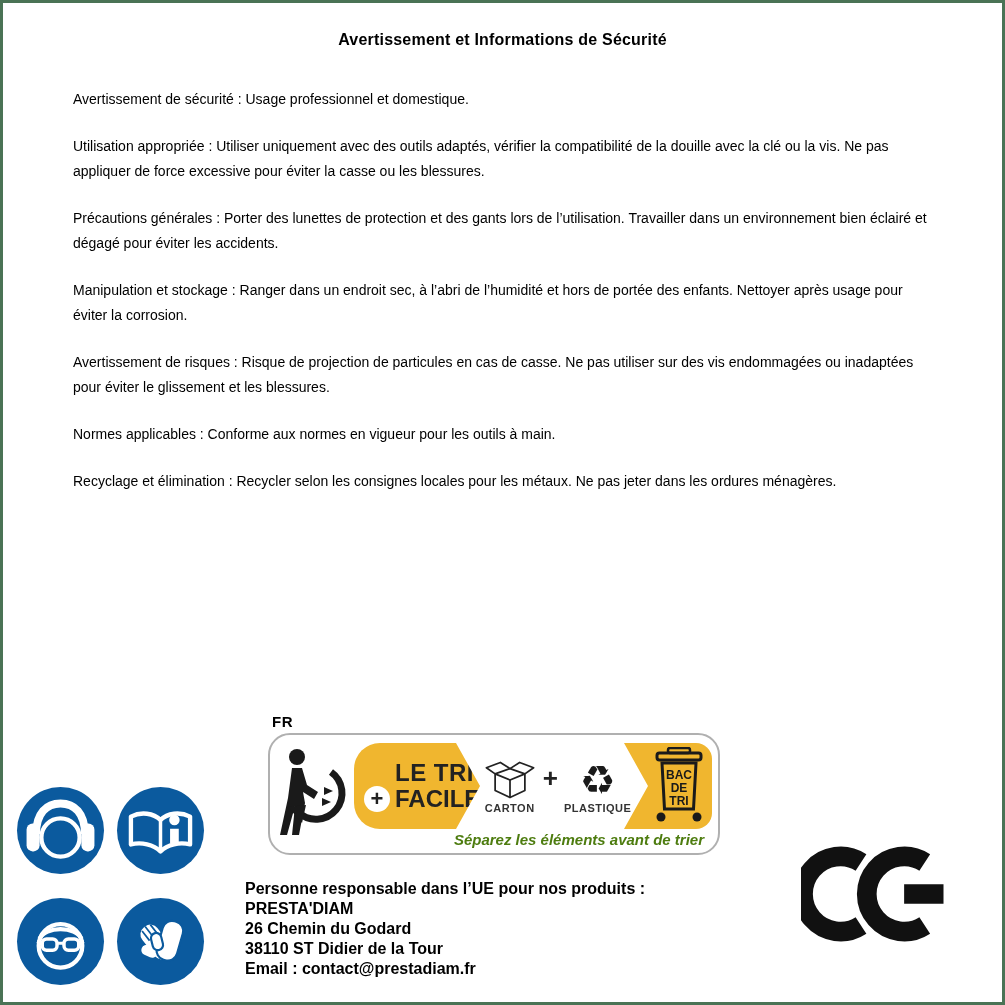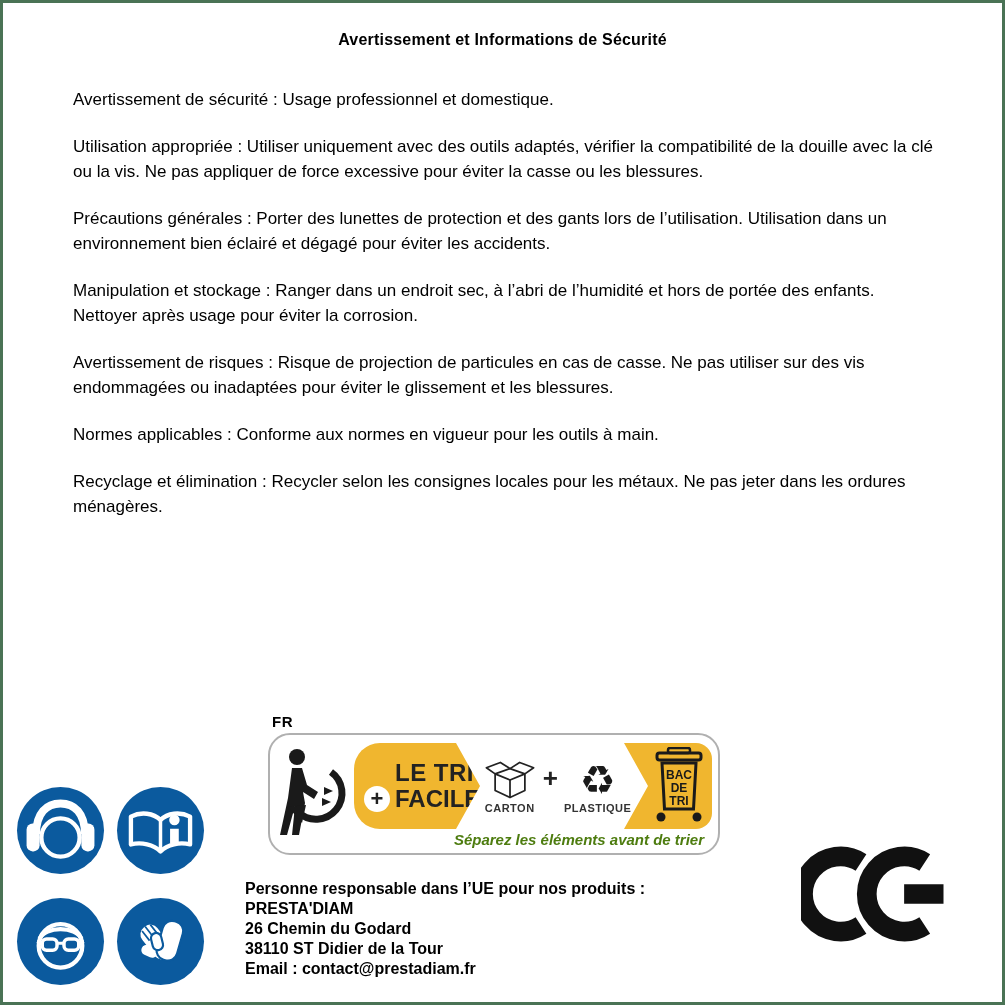--- a/index.html
+++ b/index.html
@@ -5,21 +5,21 @@
   * { margin:0; padding:0; box-sizing:border-box; }
   html,body { background:#fff; }
   .page {
     position:relative; width:1005px; height:1005px; background:#fff;
     border:3px solid #4a7355; overflow:hidden;
     font-family:"Liberation Sans", sans-serif; color:#000;
   }
   .title { position:absolute; top:28px; left:0; width:100%; text-align:center;
            font-size:16px; font-weight:bold; letter-spacing:0.2px; }
   .content { position:absolute; top:84px; left:70px; width:862px; }
-  .content p { font-size:17px; line-height:25px; margin-bottom:22px; }
+  .content p { font-size:14px; line-height:25px; margin-bottom:22px; }
 
   
   .picto-grid { position:absolute; left:14px; top:784px;
     display:grid; grid-template-columns:87px 87px; grid-auto-rows:87px;
     column-gap:13px; row-gap:24px; }
   .picto { width:87px; height:87px; border-radius:50%; background:#0b5a9e;
     display:flex; align-items:center; justify-content:center; overflow:hidden; }
   .picto svg { width:87px; height:87px; }
 
   
@@ -57,21 +57,21 @@
 </head>
 <body>
 
 <div class="page">
 
   <div class="title">Avertissement et Informations de Sécurité</div>
 
   <div class="content">
     <p>Avertissement de sécurité : Usage professionnel et domestique.</p>
     <p>Utilisation appropriée : Utiliser uniquement avec des outils adaptés, vérifier la compatibilité de la douille avec la clé ou la vis. Ne pas appliquer de force excessive pour éviter la casse ou les blessures.</p>
-    <p>Précautions générales : Porter des lunettes de protection et des gants lors de l’utilisation. Utilisation dans un environnement bien éclairé et dégagé pour éviter les accidents.</p>
+    <p>Précautions générales : Porter des lunettes de protection et des gants lors de l’utilisation. Travailler dans un environnement bien éclairé et dégagé pour éviter les accidents.</p>
     <p>Manipulation et stockage : Ranger dans un endroit sec, à l’abri de l’humidité et hors de portée des enfants. Nettoyer après usage pour éviter la corrosion.</p>
     <p>Avertissement de risques : Risque de projection de particules en cas de casse. Ne pas utiliser sur des vis endommagées ou inadaptées pour éviter le glissement et les blessures.</p>
     <p>Normes applicables : Conforme aux normes en vigueur pour les outils à main.</p>
     <p>Recyclage et élimination : Recycler selon les consignes locales pour les métaux. Ne pas jeter dans les ordures ménagères.</p>
   </div>
 
   <div class="picto-grid">
     <div class="picto">
       <svg viewBox="0 0 100 100" aria-hidden="true">
         <path d="M22 54 C22 30 34 19 50 19 C66 19 78 30 78 54" fill="none" stroke="#fff" stroke-width="9"></path>

